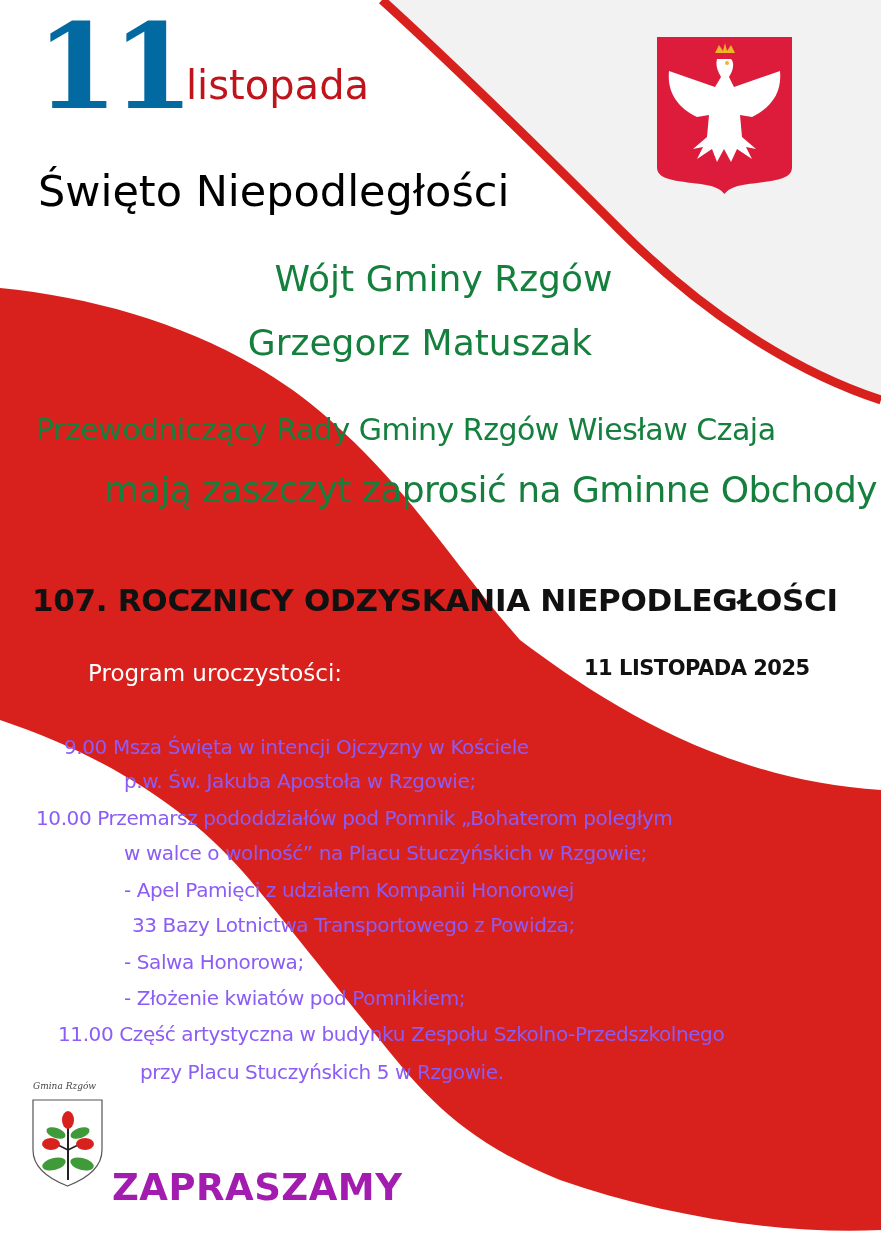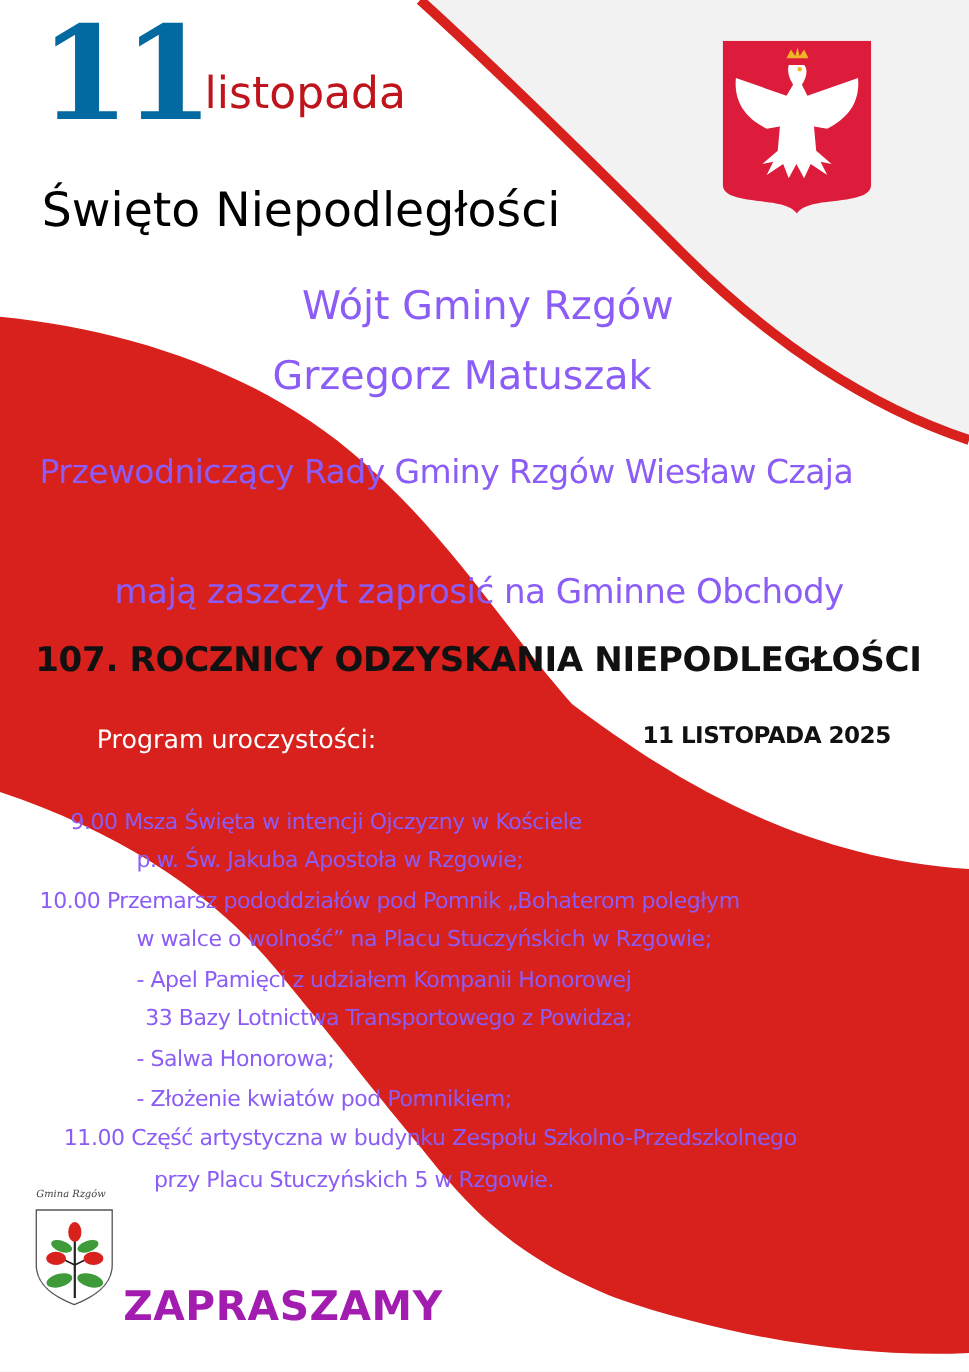--- a/index.html
+++ b/index.html
@@ -2,25 +2,25 @@
 <html><head>
 <meta charset="utf-8">
 <style>
   html, body { margin: 0; padding: 0; }
   body { width: 881px; height: 1247px; background: #f2f2f2; position: relative; overflow: hidden; font-family: "DejaVu Sans", sans-serif; }
   .bg { position: absolute; left: 0; top: 0; width: 881px; height: 1247px; }
   .abs { position: absolute; white-space: nowrap; }
   .big11 { left: 36px; top: 8px; font-family: "DejaVu Serif", serif; font-weight: bold; font-size: 118px; line-height: 1; color: #0369a1; letter-spacing: -6px; }
   .listopada { left: 186px; top: 62px; font-family: "DejaVu Sans", sans-serif; font-size: 40px; color: #c0141c; }
   .swieto { left: 38px; top: 166px; font-family: "DejaVu Sans", sans-serif; font-size: 43px; color: #000000; }
-  .hand { font-family: "DejaVu Sans", sans-serif; color: #8b5cf6; }
+  .hand { font-family: "DejaVu Sans", sans-serif; color: #15803d; }
   .wojt { left: 0; width: 881px; text-align: center; top: 258px; font-size: 36px; padding-left: 6px; box-sizing: border-box; }
   .grzegorz { left: 0; width: 820px; text-align: center; top: 322px; font-size: 36px; padding-left: 20px; box-sizing: border-box; }
   .przew { left: 36px; top: 412px; font-size: 30px; letter-spacing: -0.5px; }
-  .maja { left: 104px; top: 520px; font-size: 31px; letter-spacing: -0.5px; }
+  .maja { left: 104px; top: 469px; font-size: 36px; letter-spacing: -0.5px; }
   .rocznicy { left: 32px; top: 582px; font-family: "DejaVu Sans", sans-serif; font-weight: bold; font-size: 31px; letter-spacing: -0.3px; color: #111; }
   .program { left: 88px; top: 660px; font-size: 23px; color: #ffffff; }
   .date { left: 584px; top: 656px; font-weight: bold; font-size: 21px; color: #111; letter-spacing: -0.5px; }
   .prog-line { font-size: 20px; color: #8b5cf6; letter-spacing: -0.4px; }
   .zapraszamy { left: 112px; top: 1166px; font-weight: bold; font-size: 37px; color: #a21caf; letter-spacing: 0.5px; }
   .emblem { left: 657px; top: 37px; width: 135px; height: 157px; }
   .rzgow { left: 28px; top: 1080px; width: 80px; height: 110px; }
   .rzgow-label { left: 33px; top: 1081px; font-family: "DejaVu Serif", serif; font-style: italic; font-size: 9px; color: #444; }
 </style>
 </head>

